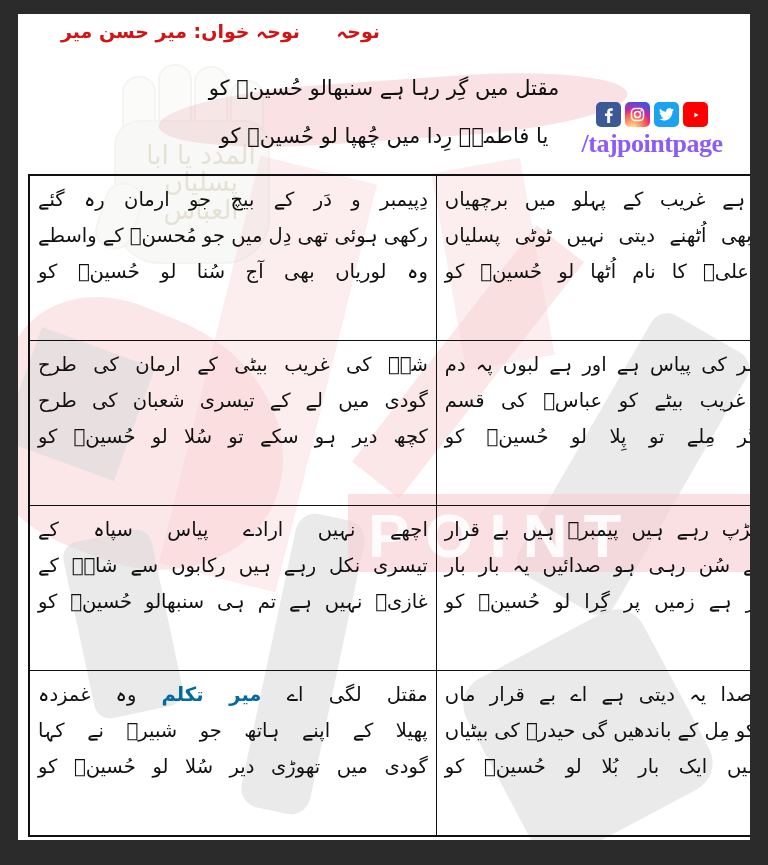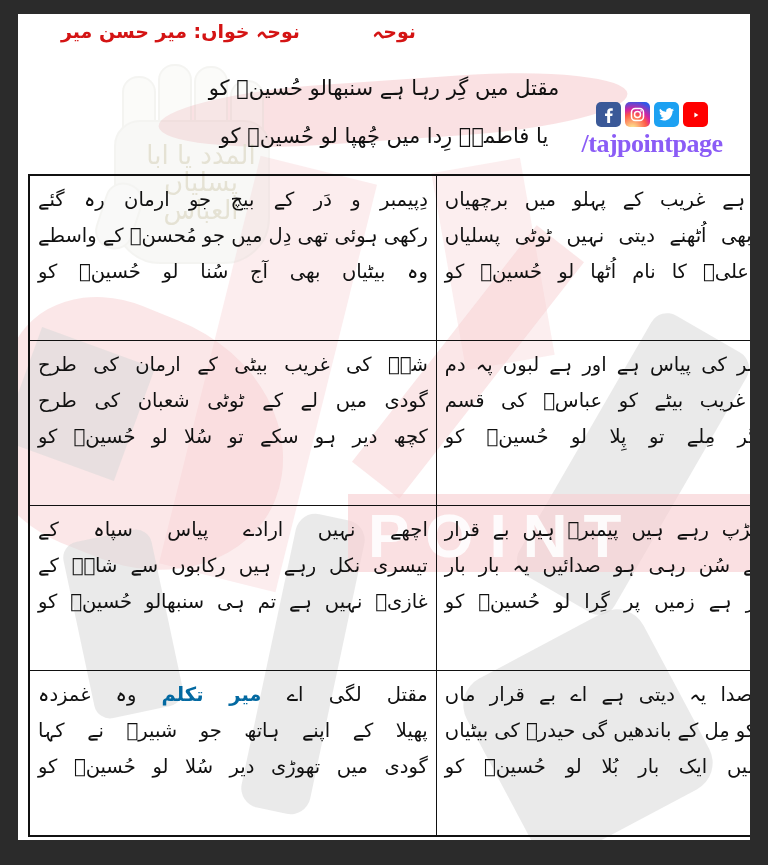--- a/index.html
+++ b/index.html
@@ -76,21 +76,21 @@
 
   
   .hdr{position:absolute;left:0;top:0;width:100%;height:160px;}
   .cred{
     position:absolute;top:6px;
     color:#d41414;font-size:19px;font-weight:bold;
     font-family:"DejaVu Sans",sans-serif;
     white-space:nowrap;
   }
   .cred-poet{right:12px;}
-  .cred-title{right:334px;}
+  .cred-title{right:370px;}
   .cred-reciter{right:450px;}
 
   .refrain{
     position:absolute;left:0;width:100%;
     text-align:center;color:#111;
     font-family:"DejaVu Sans",sans-serif;
     font-size:21px;white-space:nowrap;
   }
   .ref1{top:62px;}
   .ref2{top:110px;}
@@ -209,36 +209,36 @@
           <div class="stanza">
             <span class="ln sp">پیوست ہے غریب کے پہلو میں برچھیاں</span>
             <span class="ln sp">تم کو بھی اُٹھنے دیتی نہیں ٹوٹی پسلیاں</span>
             <span class="ln sp">لے کر علیؑ کا نام اُٹھا لو حُسینؑ کو</span>
           </div>
         </td>
         <td>
           <div class="stanza">
             <span class="ln sp">دِپیمبر و دَر کے بیچ جو ارمان رہ گئے</span>
             <span class="ln sp">رکھی ہوئی تھی دِل میں جو مُحسنؑ کے واسطے</span>
-            <span class="ln sp">وہ بیٹیاں بھی آج سُنا لو حُسینؑ کو</span>
+            <span class="ln sp">وہ لوریاں بھی آج سُنا لو حُسینؑ کو</span>
           </div>
         </td>
       </tr>
       <tr>
         <td>
           <div class="stanza">
             <span class="ln sp">سولہ پہر کی پیاس ہے اور ہے لبوں پہ دم</span>
             <span class="ln sp">دے کر غریب بیٹے کو عباسؑ کی قسم</span>
             <span class="ln sp">پانی اگر مِلے تو پِلا لو حُسینؑ کو</span>
           </div>
         </td>
         <td>
           <div class="stanza">
             <span class="ln sp">شہؑ کی غریب بیٹی کے ارمان کی طرح</span>
-            <span class="ln sp">گودی میں لے کے ٹوٹی شعبان کی طرح</span>
+            <span class="ln sp">گودی میں لے کے تیسری شعبان کی طرح</span>
             <span class="ln sp">کچھ دیر ہو سکے تو سُلا لو حُسینؑ کو</span>
           </div>
         </td>
       </tr>
       <tr>
         <td>
           <div class="stanza">
             <span class="ln sp">حیدرؑ تڑپ رہے ہیں پیمبرؐ ہیں بے قرار</span>
             <span class="ln sp">تم کیسے سُن رہی ہو صدائیں یہ بار بار</span>
             <span class="ln sp">اِک شور ہے زمیں پر گِرا لو حُسینؑ کو</span>

